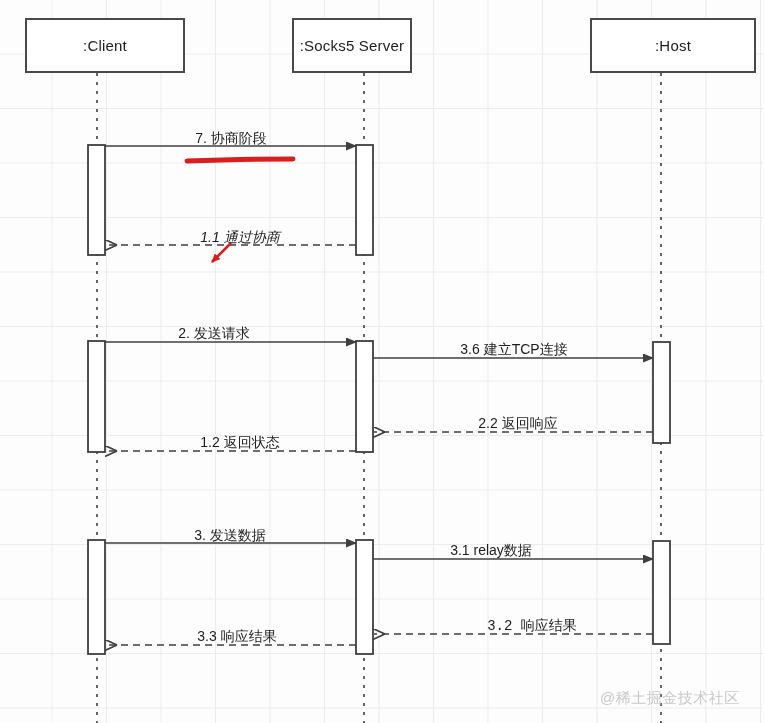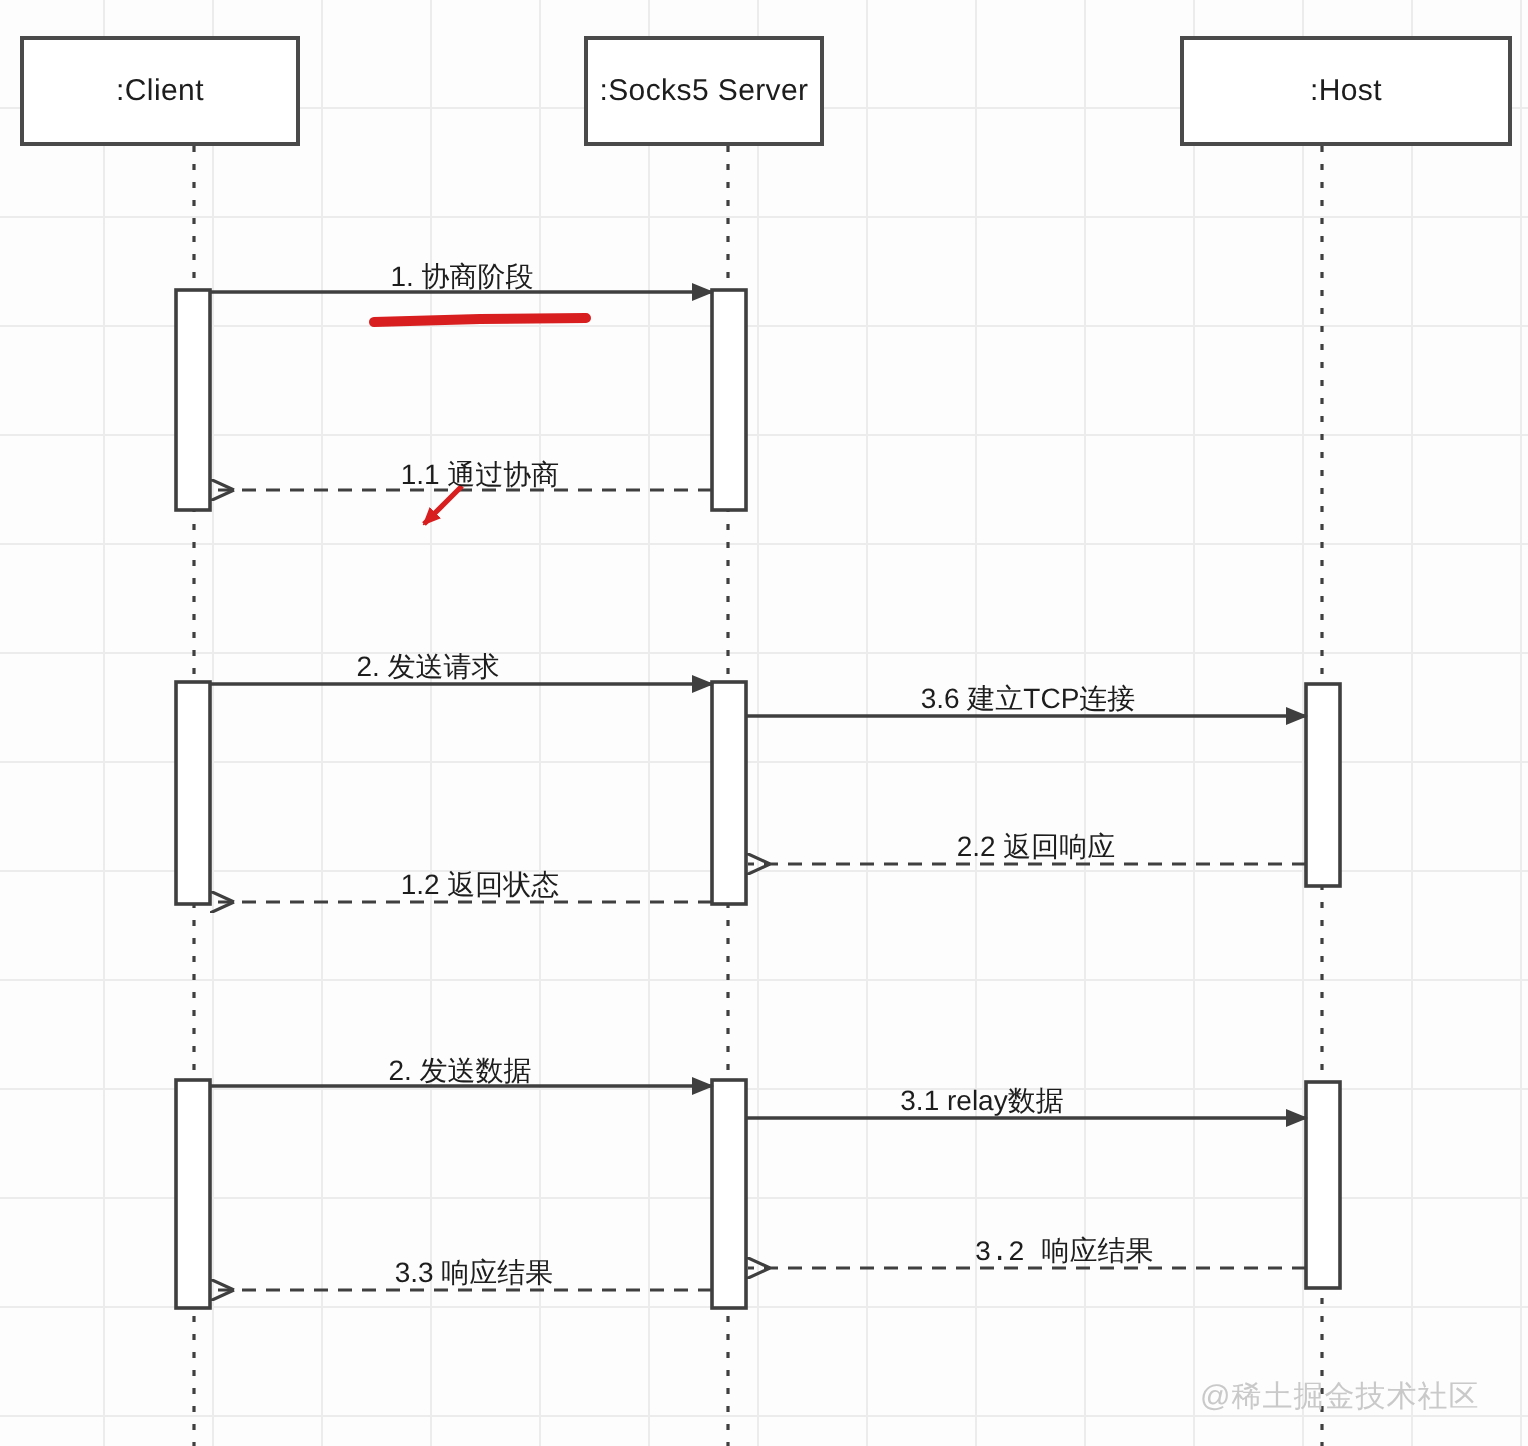--- a/index.html
+++ b/index.html
@@ -102,38 +102,38 @@
         <line x1="653" y1="634" x2="374" y2="634" stroke="#3f3f3f" stroke-width="1.5" fill="none" stroke-dasharray="7 5" marker-end="url(#arrow-open-l)"></line>
         <line x1="356" y1="645" x2="106" y2="645" stroke="#3f3f3f" stroke-width="1.5" fill="none" stroke-dasharray="7 5" marker-end="url(#arrow-open-l)"></line>
       </g>
     <g id="annotations">
         <path d="M187,161 L240,159.5 L293,159" stroke="#d81e1e" stroke-width="5" fill="none" stroke-linecap="round"></path>
         <line x1="231" y1="243" x2="212" y2="262" stroke="#d81e1e" stroke-width="2.6" marker-end="url(#arrow-red)"></line>
       </g>
   </svg>
 
   <div id="actor-boxes">
-      <div class="actor-box" style="left: 10px; top: 18px; width: 140px; height: 55px;">
+      <div class="actor-box" style="left: 25px; top: 18px; width: 160px; height: 55px;">
         <span>:Client</span>
       </div>
       <div class="actor-box" style="left: 292px; top: 18px; width: 120px; height: 55px;">
         <span>:Socks5 Server</span>
       </div>
       <div class="actor-box" style="left: 590px; top: 18px; width: 166px; height: 55px;">
         <span>:Host</span>
       </div>
     </div>
   <div id="labels">
-      <div class="msg-label" style="left: 231px; top: 130px;">1. 协商阶段</div>
-      <div class="msg-label" style="left: 240px; top: 229px;">1.1 通过协商</div>
+      <div class="msg-label" style="left: 231px; top: 130px;">7. 协商阶段</div>
+      <div class="msg-label" style="left: 240px; top: 229px; font-style: italic;">1.1 通过协商</div>
       <div class="msg-label" style="left: 214px; top: 325px;">2. 发送请求</div>
       <div class="msg-label" style="left: 514px; top: 341px;">3.6 建立TCP连接</div>
       <div class="msg-label" style="left: 518px; top: 415px;">2.2 返回响应</div>
       <div class="msg-label" style="left: 240px; top: 434px;">1.2 返回状态</div>
-      <div class="msg-label" style="left: 230px; top: 527px;">2. 发送数据</div>
+      <div class="msg-label" style="left: 230px; top: 527px;">3. 发送数据</div>
       <div class="msg-label" style="left: 491px; top: 542px;">3.1 relay数据</div>
       <div class="msg-label" style="left: 532px; top: 617px; font-family: Liberation Mono, monospace;">3.2 响应结果</div>
       <div class="msg-label" style="left: 237px; top: 628px; text-align: center;">3.3 响应结果</div>
     </div>
 
   <div class="watermark" style="left: 600px; top: 689px;">@稀土掘金技术社区</div>
 
 </div>
 
 </body></html>

